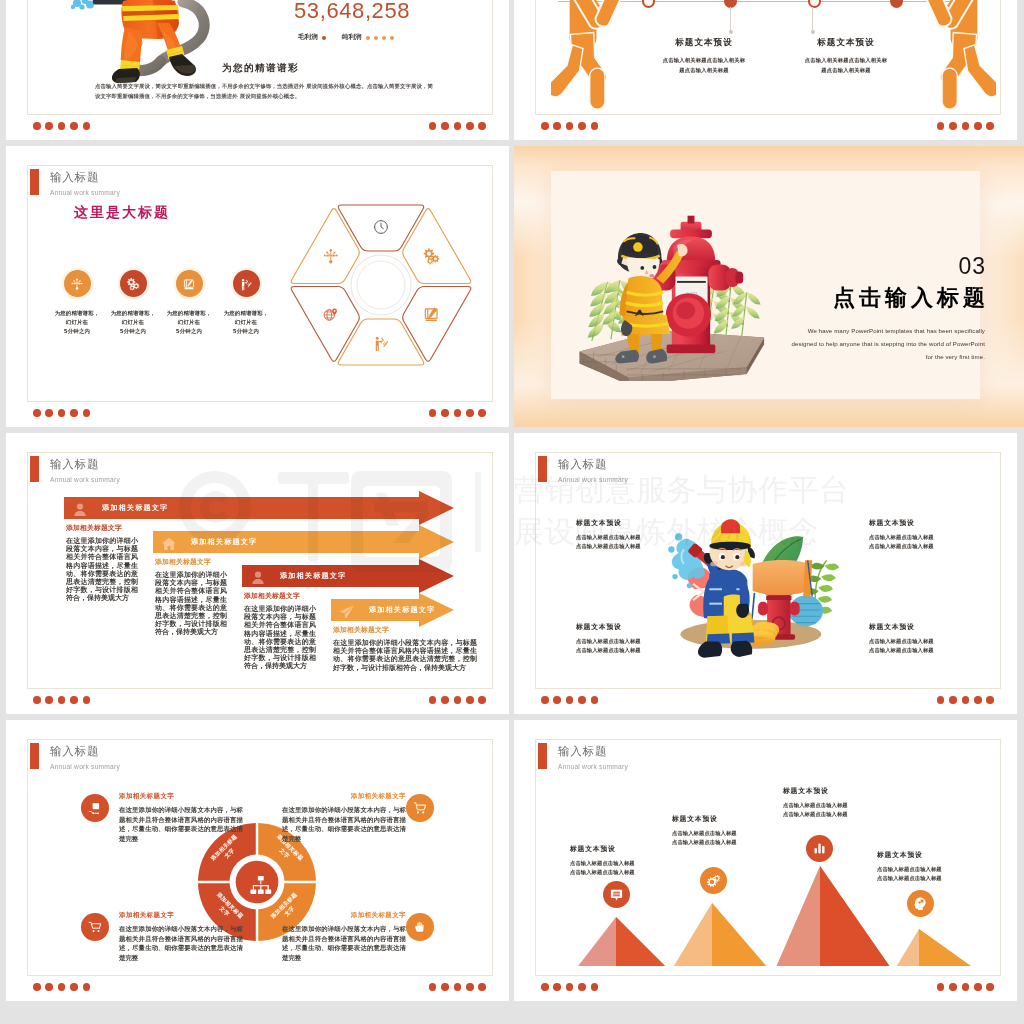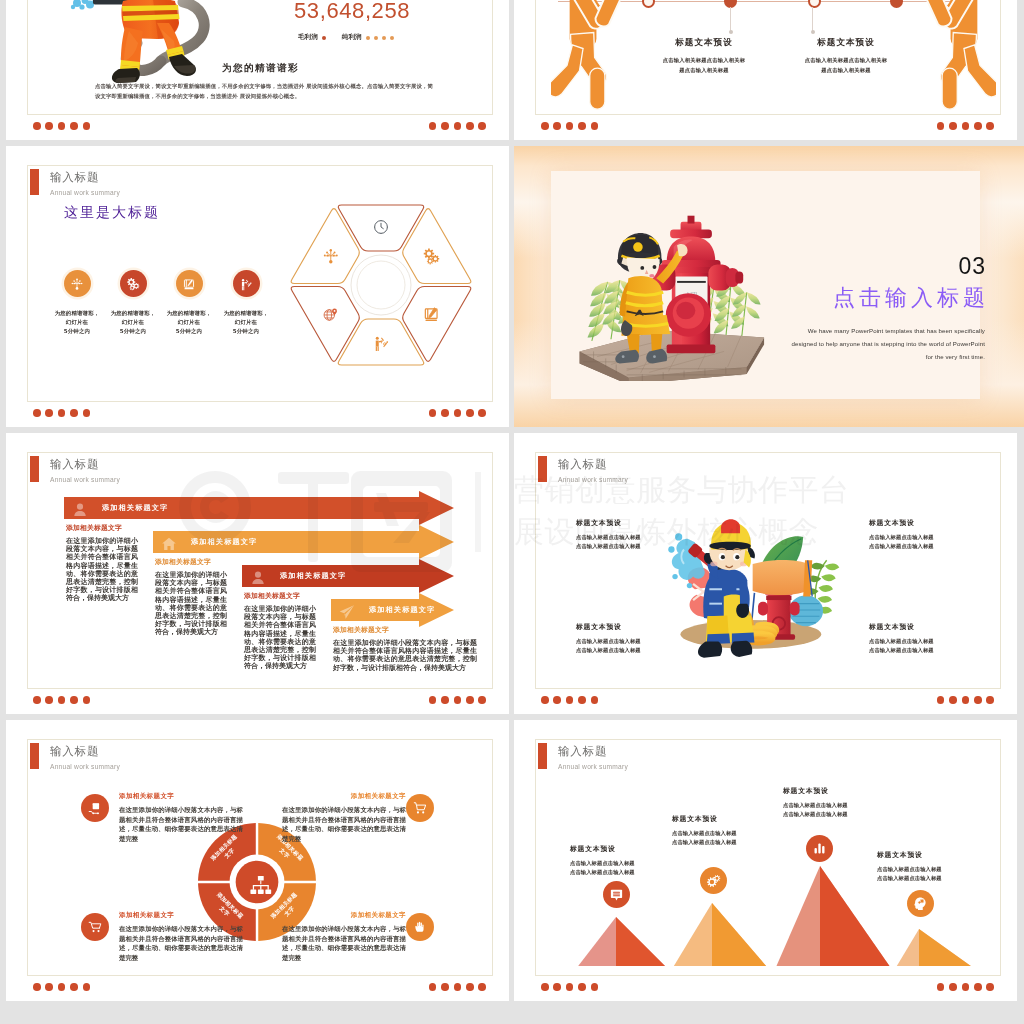--- a/index.html
+++ b/index.html
@@ -42,37 +42,37 @@
 .s2-stem{position:absolute;width:1px;background:#ded3cc;}
 .s2-stem i{position:absolute;left:-1.5px;bottom:-2px;width:4px;height:4px;border-radius:50%;background:#cfc6bf;}
 .s2-fig{position:absolute;top:136px;width:73px;height:112px;}
 .s2-figl{left:37px;} .s2-figr{left:409px;}
 .s2-txt{position:absolute;text-align:center;}
 .s2-ti{font-size:8.6px;font-weight:700;color:#332c28;letter-spacing:1px;}
 .s2-bd{margin-top:7px;font-size:5.3px;line-height:9.5px;color:#3d3733;letter-spacing:.2px;white-space:pre-line;font-weight:700;}
 .s2-t1{left:110px;top:178px;width:160px;}
 .s2-t2{left:252px;top:178px;width:160px;}
 
-.s3-big{position:absolute;left:58px;top:58px;font-size:14px;font-weight:400;color:#4c1d95;letter-spacing:2px;}
+.s3-big{position:absolute;left:68px;top:58px;font-size:14px;font-weight:700;color:#be185d;letter-spacing:2px;}
 .s3-feat{position:absolute;top:124px;width:56px;text-align:center;}
 .s3-ring{width:27px;height:27px;border-radius:50%;margin:0 auto;display:flex;align-items:center;justify-content:center;
   box-shadow:0 0 0 2.5px #fdf3e6;}
 .s3-ft{margin-top:12px;font-size:5.4px;line-height:9.2px;color:#3b3632;white-space:pre-line;font-weight:700;letter-spacing:.2px;}
 .s3-hex{position:absolute;left:282px;top:47px;width:186px;height:184px;}
 
 .s4{background:#fdf6ef;padding-left:37px;}
 .s4:before{content:'';position:absolute;left:0;top:0;right:0;bottom:0;
   background:linear-gradient(90deg,#fbd9b2 0%,#fde6cc 5%,#fdf3e8 14%,#fdf6ef 38%,#fdf6ef 62%,#fdf1e4 86%,#fbdcb7 96%,#f9d2a4 100%);}
 .s4:after{content:'';position:absolute;left:0;top:0;right:0;bottom:0;
   background:linear-gradient(180deg,#f9d3a6 0%,#fde6cc 7%,#fdf5ec 20%,rgba(253,246,239,0) 40%,rgba(253,246,239,0) 62%,#fdf0e2 85%,#f9d3a6 100%);}
 .s4-card{position:absolute;left:37px;top:25px;width:429px;height:228px;background:#fdf4ec;
   box-shadow:0 0 20px rgba(228,166,110,.22);}
 .s4-ill{position:absolute;left:60px;top:61px;width:194px;height:174px;}
 .s4-num{position:absolute;right:68px;top:107px;font-size:23px;color:#151515;letter-spacing:1px;font-weight:400;}
-.s4-title{position:absolute;right:65px;top:137px;font-size:22px;font-weight:400;color:#8b5cf6;letter-spacing:4px;}
+.s4-title{position:absolute;right:65px;top:137px;font-size:22px;font-weight:700;color:#000000;letter-spacing:4px;}
 .s4-p{position:absolute;right:69px;top:178px;width:300px;text-align:right;font-size:6.1px;line-height:13px;
   color:#3a3734;white-space:pre-line;letter-spacing:.1px;}
 
 .s5-arrow{position:absolute;height:36px;display:flex;align-items:center;}
 .s5-arrow svg{position:absolute;left:0;top:0;}
 .s5-ico{position:relative;margin-left:8px;width:13px;height:13px;opacity:.42;display:block;}
 
 .s5-lab{position:relative;margin-left:17px;font-size:7.2px;font-weight:700;color:#fff;letter-spacing:1.1px;}
 .s5-blk{position:absolute;}
 .s5-bt{font-size:6.8px;font-weight:700;letter-spacing:.2px;}

